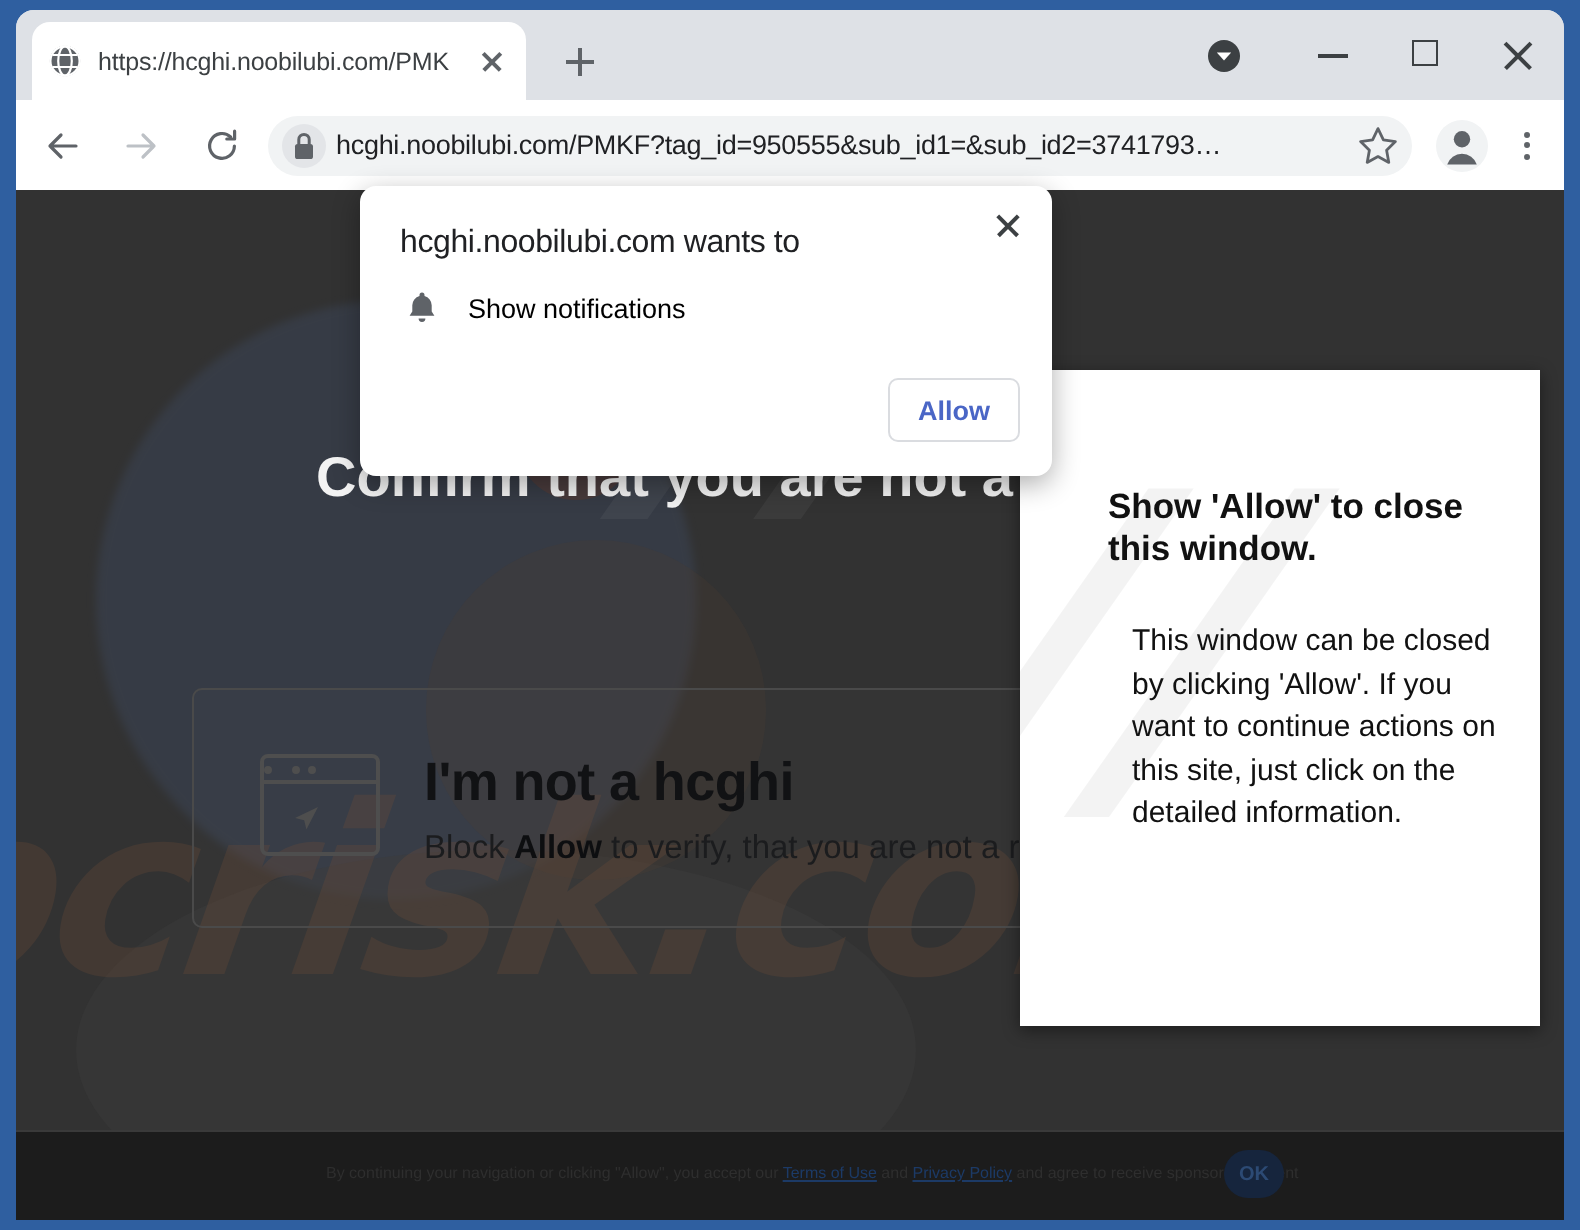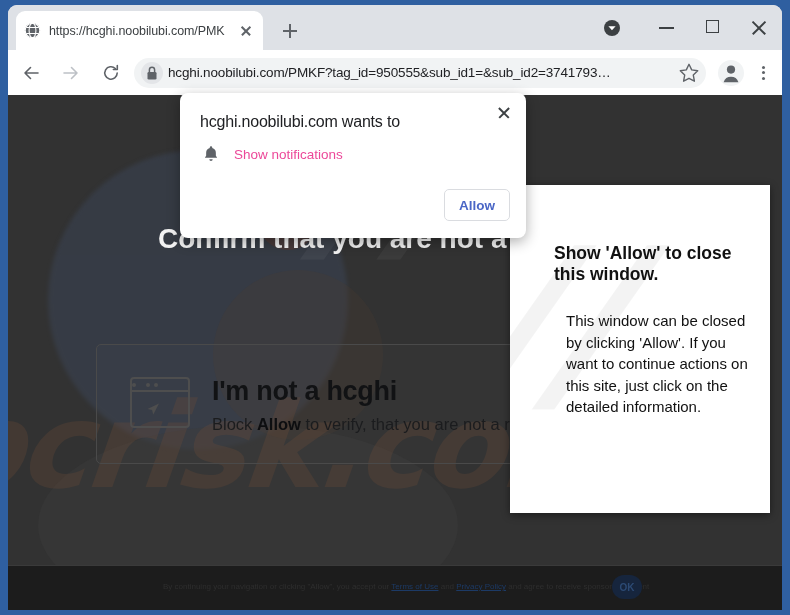--- a/index.html
+++ b/index.html
@@ -175,21 +175,21 @@
   .perm-close:before,.perm-close:after{
     content:"";position:absolute;left:5px;top:11.2px;width:14px;height:1.5px;background:#3c4043;
   }
   .perm-close:before{transform:rotate(45deg);}
   .perm-close:after{transform:rotate(-45deg);}
   .perm-title{
     position:absolute;left:20px;top:20px;font-size:16px;color:#202124;letter-spacing:-.2px;
   }
   .perm-row{position:absolute;left:20px;top:50px;display:flex;align-items:center;}
   .perm-bell{width:22px;height:22px;margin-right:12px;position:relative;flex:0 0 22px;}
-  .perm-label{font-size:13.5px;color:#ec4899;}
+  .perm-label{font-size:13.5px;color:#000000;}
   .perm-actions{position:absolute;right:16px;bottom:17px;display:flex;gap:10px;}
   .perm-btn{
     min-width:64px;height:32px;border:1px solid #dadce0;border-radius:5px;background:#fff;
     color:#4a66c6;font-size:13.5px;font-weight:bold;
     display:flex;align-items:center;justify-content:center;padding:0 14px;box-sizing:border-box;
     font-family:"Liberation Sans", sans-serif;
   }
 </style>
 </head>
 <body>

